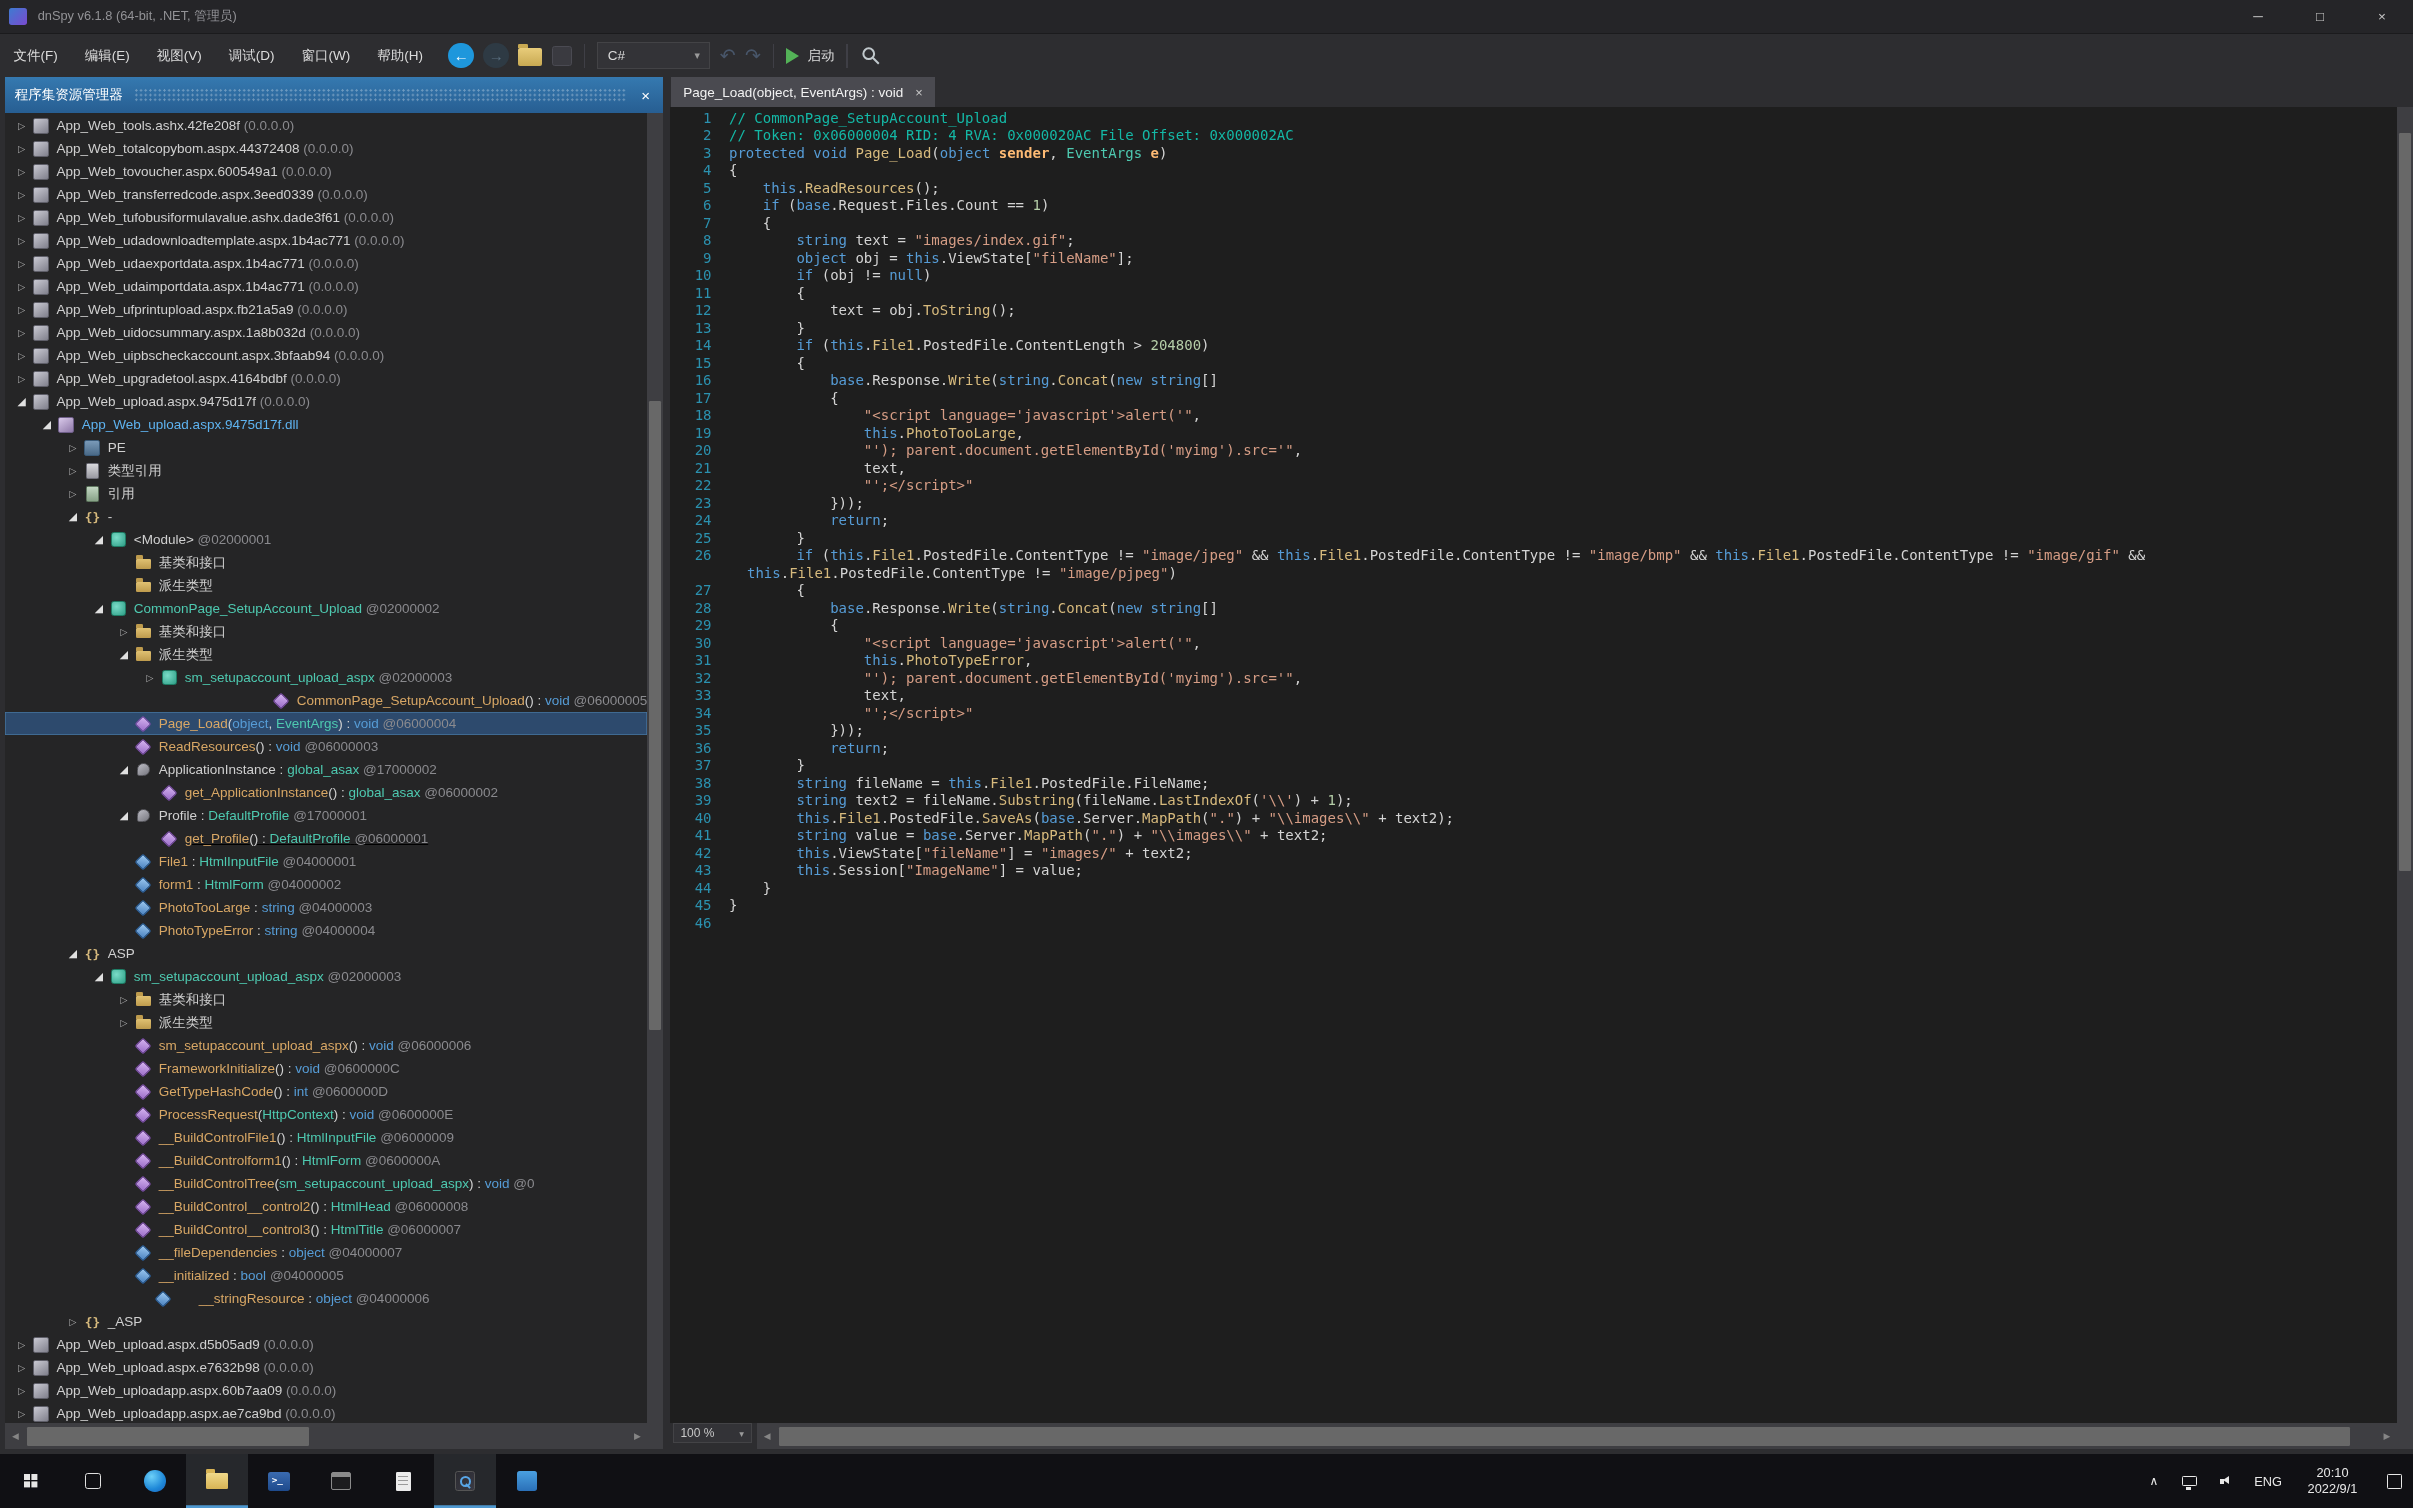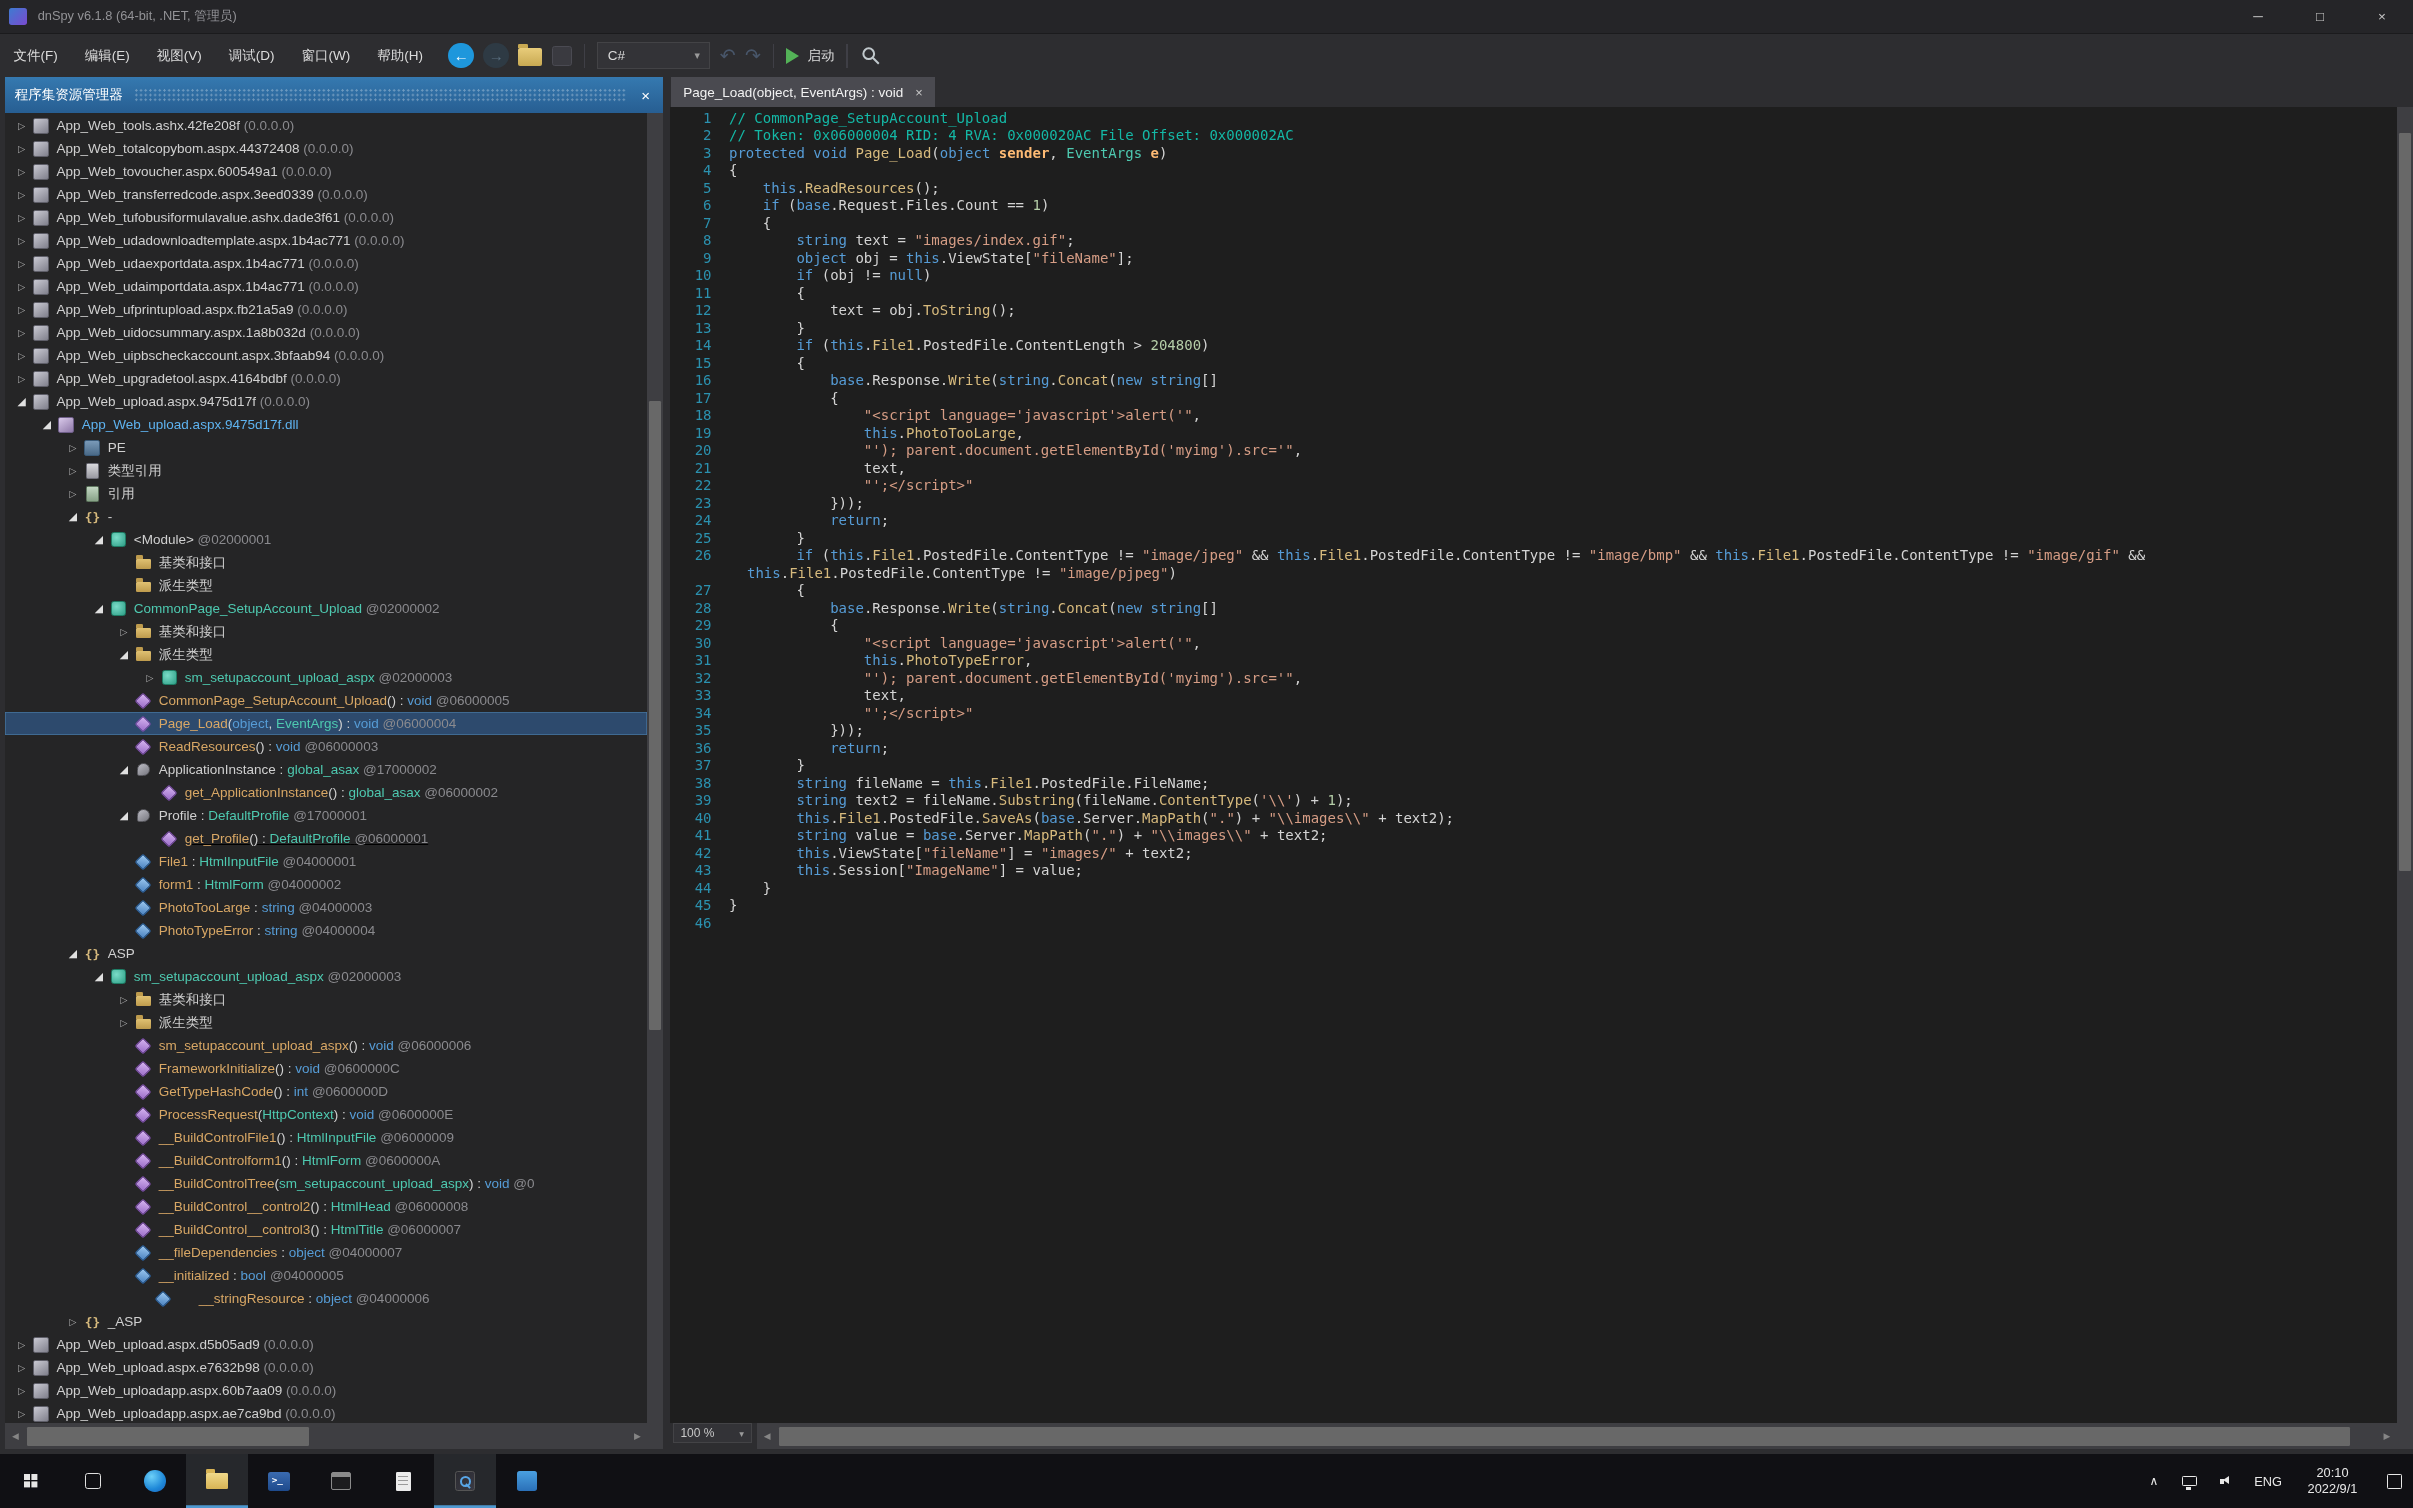--- a/index.html
+++ b/index.html
@@ -299,21 +299,21 @@
         <div class="trow" style="padding-left: 109px;">
           <span class="exp open">◢</span>
           <span class="tico i-folder"></span>
           <span class="tlabel"><span class="ts-d">派生类型</span></span>
         </div>
         <div class="trow" style="padding-left: 135px;">
           <span class="exp">▷</span>
           <span class="tico i-class"></span>
           <span class="tlabel"><span class="ts-t">sm_setupaccount_upload_aspx </span><span class="ts-g">@02000003</span></span>
         </div>
-        <div class="trow" style="padding-left: 109px;">
+        <div class="trow" style="padding-left: 109px; justify-content: flex-end;">
           <span class="exp"></span>
           <span class="tico i-method"></span>
           <span class="tlabel"><span class="ts-o">CommonPage_SetupAccount_Upload</span><span class="ts-d">() : </span><span class="ts-k">void</span><span class="ts-d"> </span><span class="ts-g">@06000005</span></span>
         </div>
         <div class="trow sel" style="padding-left: 109px;">
           <span class="exp"></span>
           <span class="tico i-method"></span>
           <span class="tlabel"><span class="ts-o">Page_Load</span><span class="ts-d">(</span><span class="ts-k">object</span><span class="ts-d">, </span><span class="ts-t">EventArgs</span><span class="ts-d">) : </span><span class="ts-k">void</span><span class="ts-d"> </span><span class="ts-g">@06000004</span></span>
         </div>
         <div class="trow" style="padding-left: 109px;">
@@ -633,21 +633,21 @@
         <div class="cl">
           <span class="ln">37</span>
           <span class="ct"><span class="sg-p">        }</span></span>
         </div>
         <div class="cl">
           <span class="ln">38</span>
           <span class="ct"><span class="sg-p">        </span><span class="sg-k">string</span><span class="sg-p"> fileName = </span><span class="sg-k">this</span><span class="sg-p">.</span><span class="sg-m">File1</span><span class="sg-p">.PostedFile.FileName;</span></span>
         </div>
         <div class="cl">
           <span class="ln">39</span>
-          <span class="ct"><span class="sg-p">        </span><span class="sg-k">string</span><span class="sg-p"> text2 = fileName.</span><span class="sg-m">Substring</span><span class="sg-p">(fileName.</span><span class="sg-m">ContentType</span><span class="sg-p">(</span><span class="sg-s">'\\'</span><span class="sg-p">) + </span><span class="sg-n">1</span><span class="sg-p">);</span></span>
+          <span class="ct"><span class="sg-p">        </span><span class="sg-k">string</span><span class="sg-p"> text2 = fileName.</span><span class="sg-m">Substring</span><span class="sg-p">(fileName.</span><span class="sg-m">LastIndexOf</span><span class="sg-p">(</span><span class="sg-s">'\\'</span><span class="sg-p">) + </span><span class="sg-n">1</span><span class="sg-p">);</span></span>
         </div>
         <div class="cl">
           <span class="ln">40</span>
           <span class="ct"><span class="sg-p">        </span><span class="sg-k">this</span><span class="sg-p">.</span><span class="sg-m">File1</span><span class="sg-p">.PostedFile.</span><span class="sg-m">SaveAs</span><span class="sg-p">(</span><span class="sg-k">base</span><span class="sg-p">.Server.</span><span class="sg-m">MapPath</span><span class="sg-p">(</span><span class="sg-s">"."</span><span class="sg-p">) + </span><span class="sg-s">"\\images\\"</span><span class="sg-p"> + text2);</span></span>
         </div>
         <div class="cl">
           <span class="ln">41</span>
           <span class="ct"><span class="sg-p">        </span><span class="sg-k">string</span><span class="sg-p"> value = </span><span class="sg-k">base</span><span class="sg-p">.Server.</span><span class="sg-m">MapPath</span><span class="sg-p">(</span><span class="sg-s">"."</span><span class="sg-p">) + </span><span class="sg-s">"\\images\\"</span><span class="sg-p"> + text2;</span></span>
         </div>
         <div class="cl">

